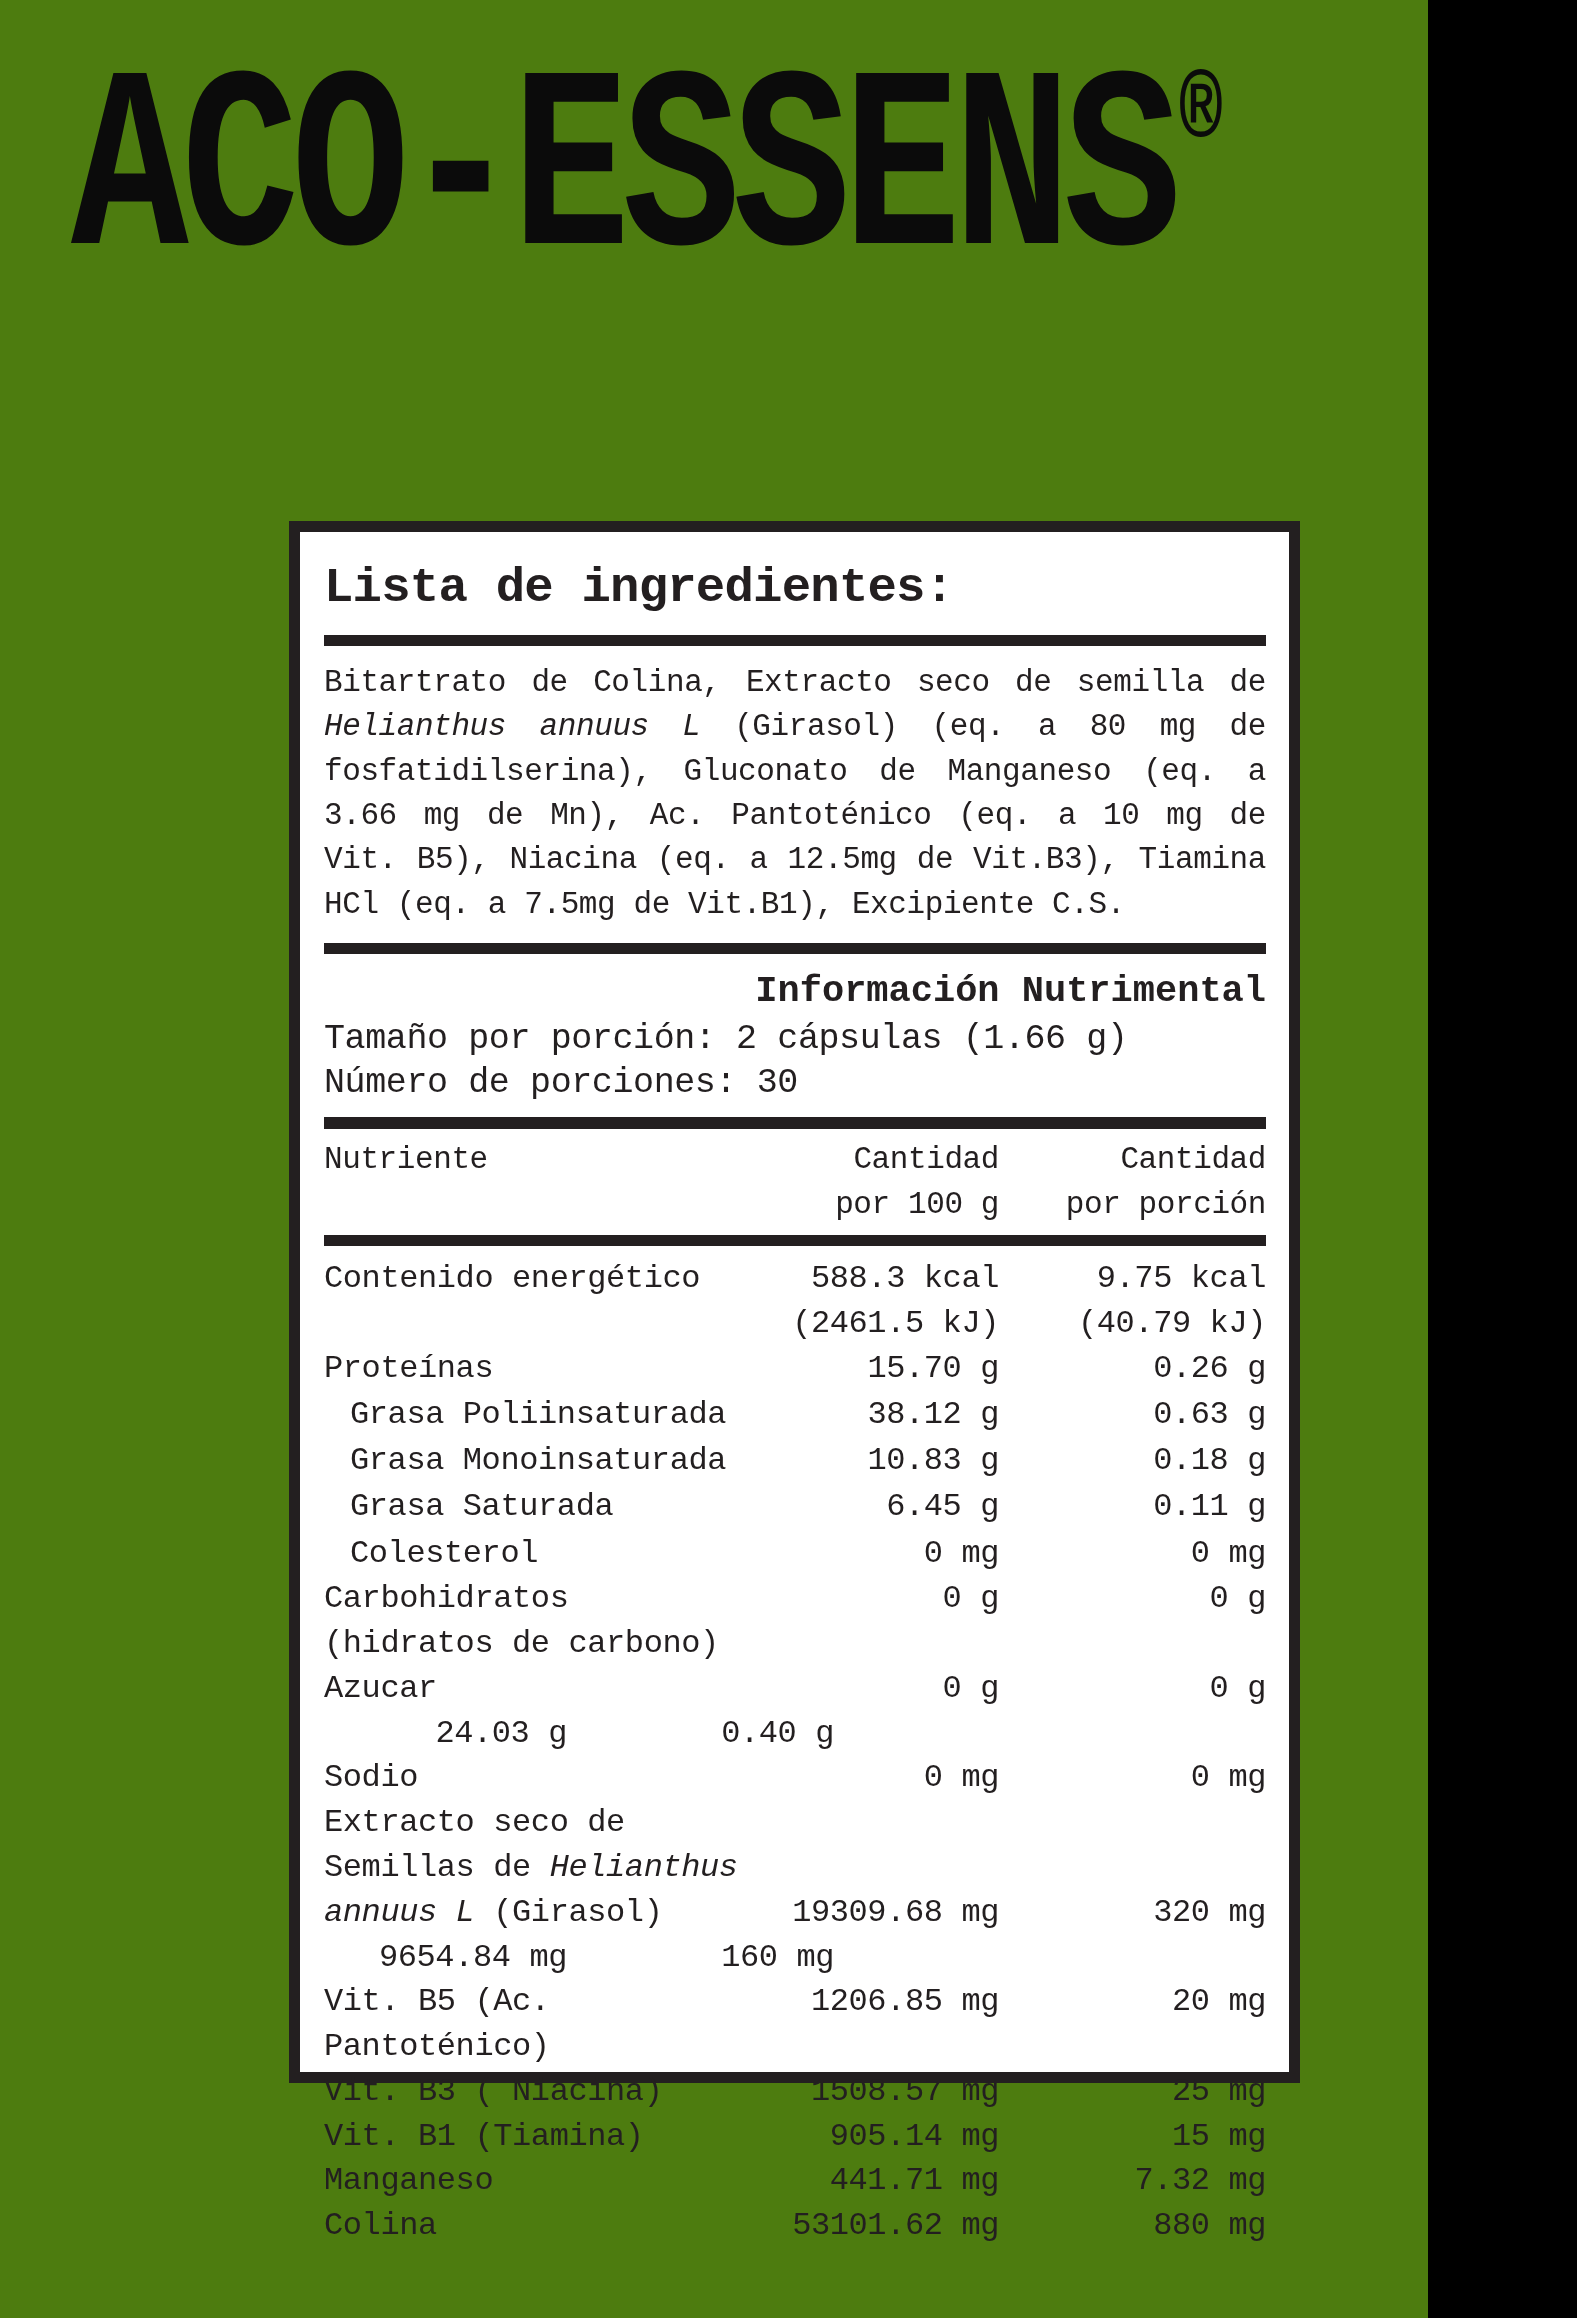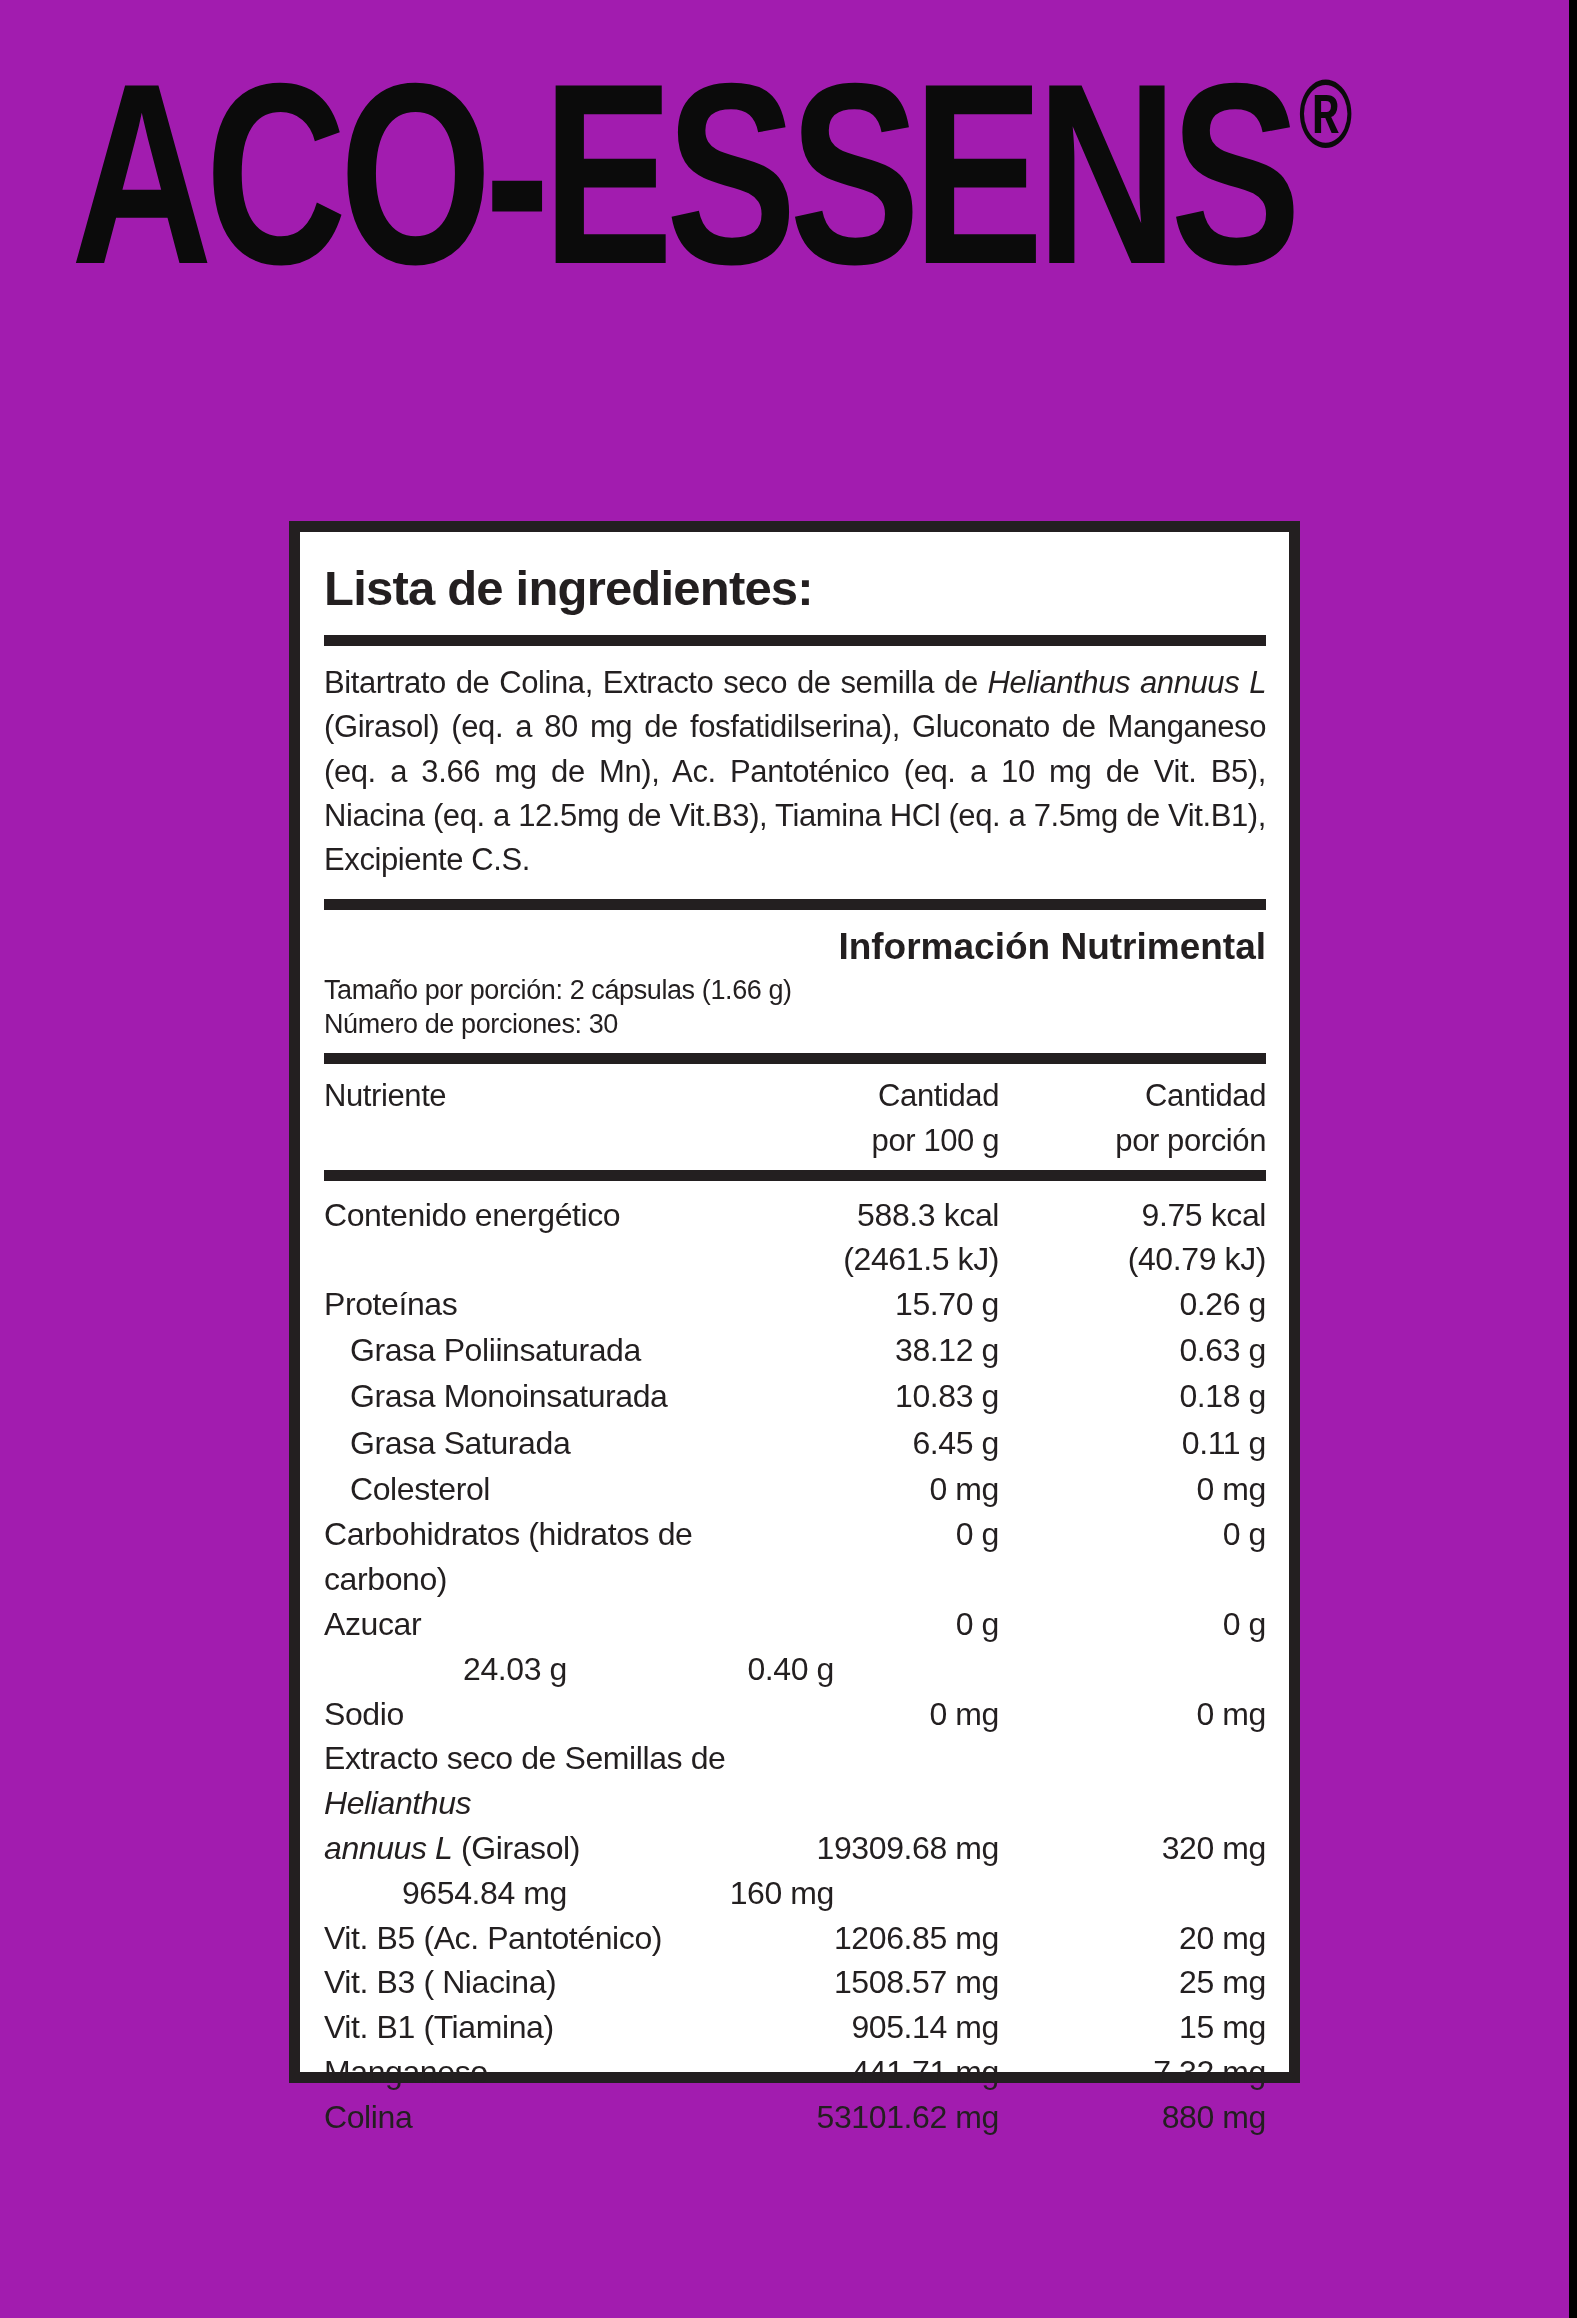--- a/index.html
+++ b/index.html
@@ -1,21 +1,21 @@
 <!DOCTYPE html>
 <html style="font-size:13px"><head>
 <meta charset="utf-8">
 <style>
   html,body{margin:0;padding:0;background:#000;}
   .stage{
     position:relative;
-    width:1569px;height:2319px;
-    background:#a21caf;
+    width:1428px;height:2319px;
+    background:#4d7c0f;
     overflow:hidden;
-    font-family:Liberation Sans, sans-serif;
+    font-family:Liberation Mono, monospace;
     color:#231f20;
   }
   
   .wordmark{
     position:absolute;
     left:71px;top:45px;
     font-weight:bold;
     font-size:258px;
     line-height:1;
     letter-spacing:-9.7px;
@@ -57,21 +57,21 @@
     margin:14.6px 0 16px 0;
   }
   .ingredients .it{font-style:italic;}
   .h2{
     font-size:37px;
     font-weight:bold;
     margin:16px 0 4.9px 0;
     text-align:right;
   }
   .serving{
-    font-size:27px;
+    font-size:35px;
     line-height:1.27;
     letter-spacing:-0.4px;
   }
   .rule.mt{margin-top:11.3px;}
   
   .thead{
     display:flex;
     font-size:31px;
     line-height:1.45;
     letter-spacing:-0.4px;

